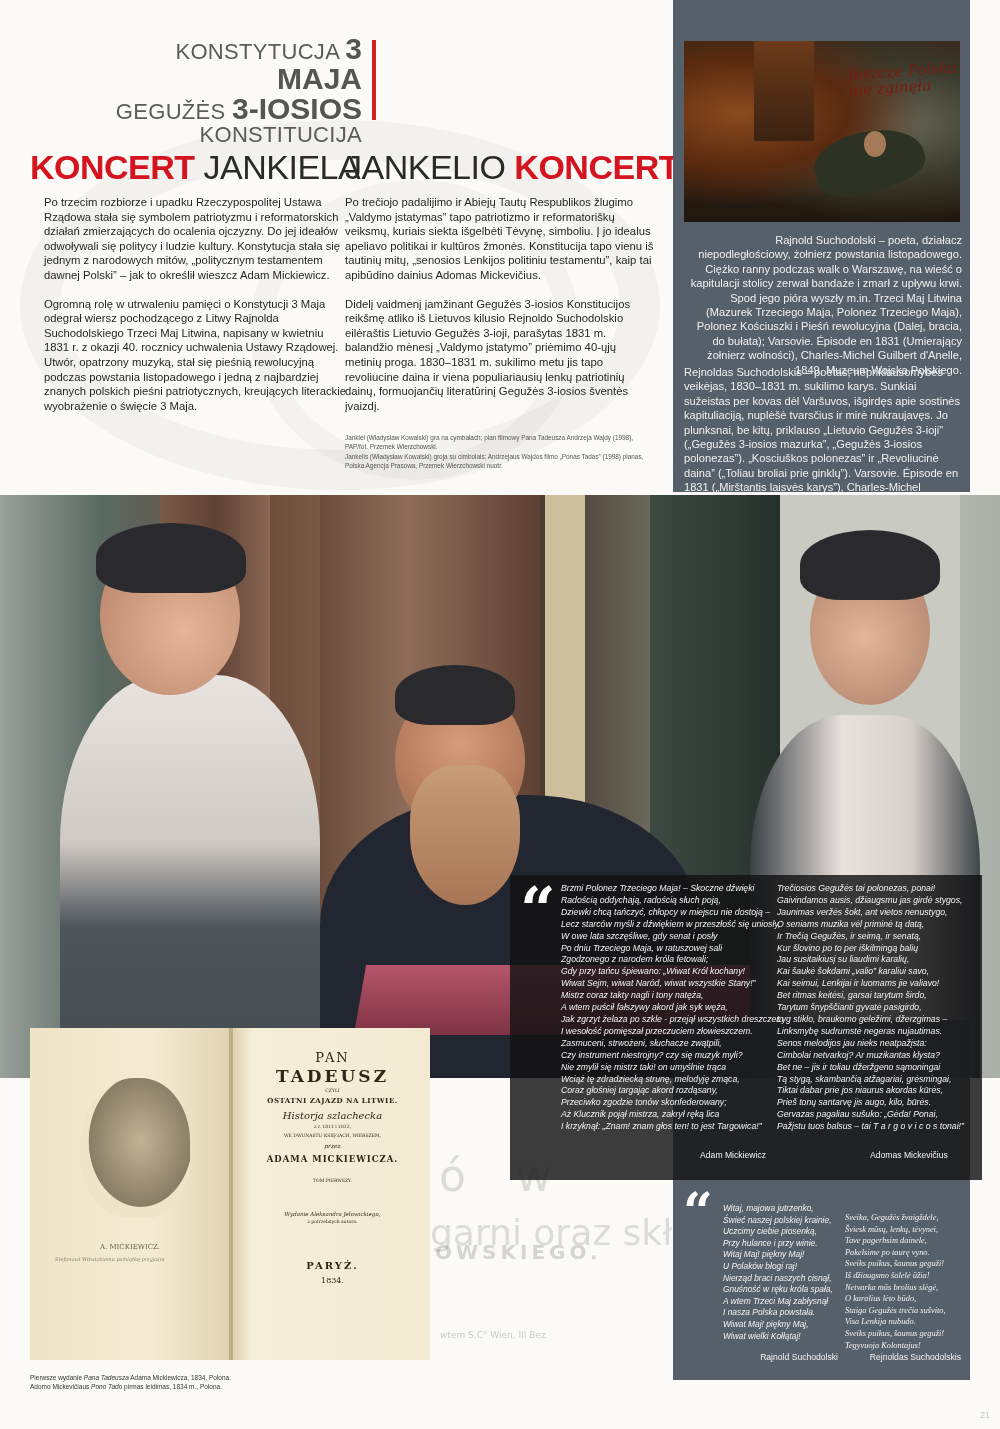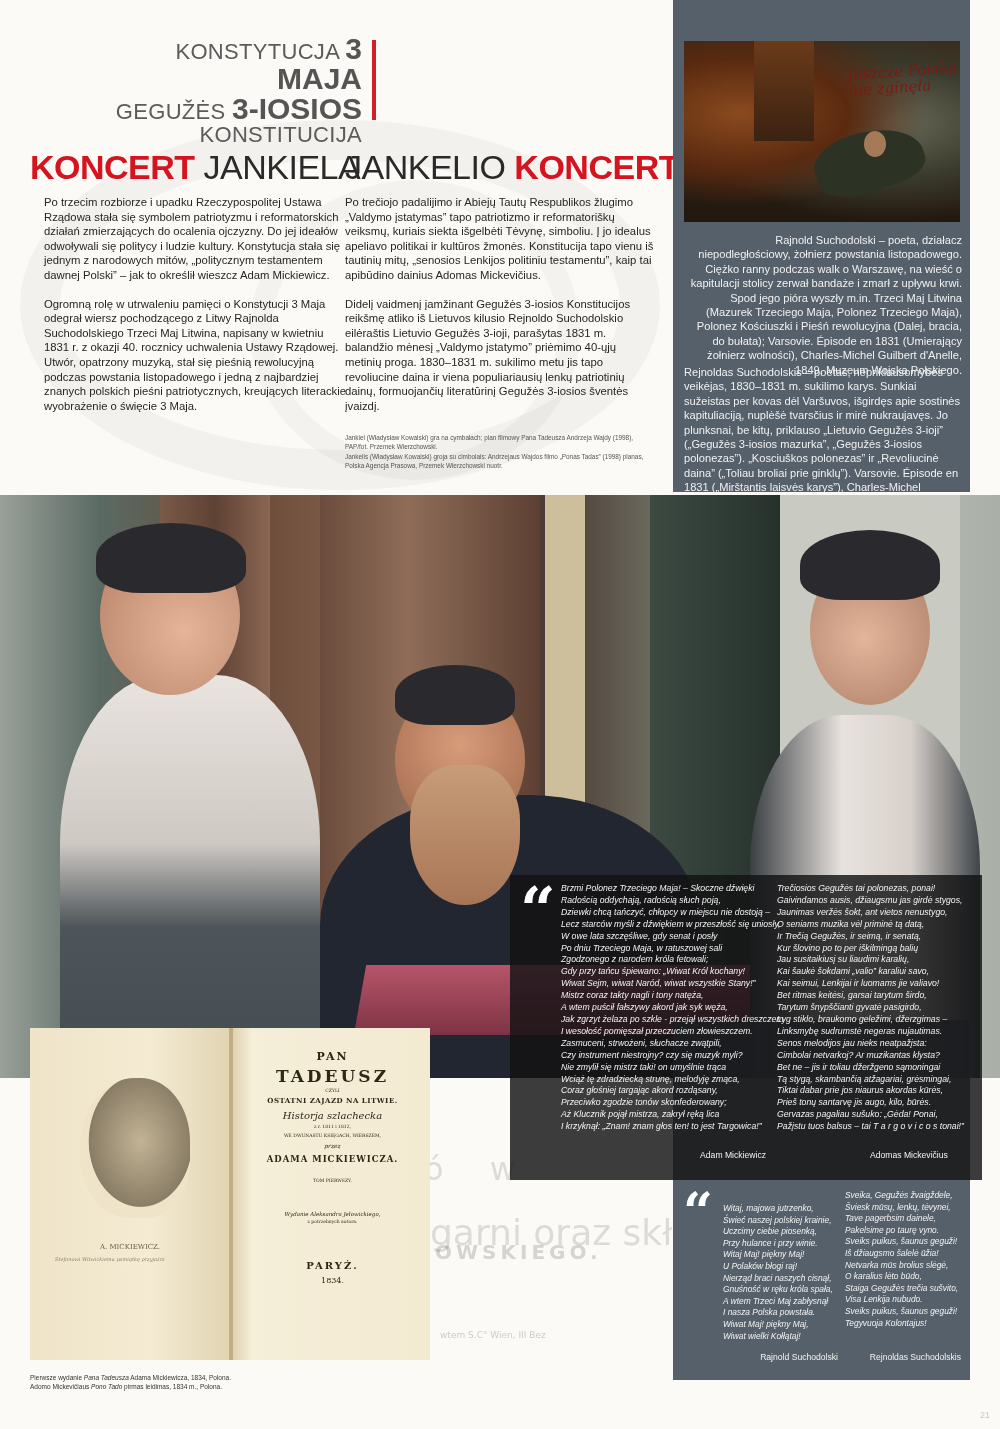--- a/index.html
+++ b/index.html
@@ -146,21 +146,21 @@
   .poem-author { position: absolute; font-size: 8.6px; font-family: "Liberation Sans Narrow", "Liberation Sans", sans-serif; }
   #poem-pl { left: 51px; top: 8px; }
   #poem-lt { left: 267px; top: 8px; }
   #author-pl { left: 170px; top: 275px; width: 86px; text-align: right; }
   #author-lt { left: 360px; top: 275px; width: 90px; text-align: left; }
 
   
   .bg-print {
     position: absolute; color: rgba(60,60,60,0.16); font-family: "DejaVu Sans", sans-serif; white-space: nowrap;
   }
-  #bgp1 { left: 424px; top: 1150px; font-size: 32px; letter-spacing: 18px; }
+  #bgp1 { left: 439px; top: 1150px; font-size: 44px; letter-spacing: 18px; }
   #bgp2 { left: 430px; top: 1212px; font-size: 36px; }
   #bgp3 { left: 435px; top: 1240px; font-size: 20px; font-weight: bold; letter-spacing: 4px; color: rgba(60,60,60,0.2); }
   #bgp4 { left: 440px; top: 1330px; font-size: 9px; color: rgba(60,60,60,0.25); }
 
   
   .book {
     position: absolute; left: 30px; top: 1028px; width: 400px; height: 332px;
     background: #f1e7cf; box-shadow: 0 0 0 1px #d9cba8 inset;
   }
   .book .page-left {
@@ -173,21 +173,21 @@
   }
   .book .spine { position: absolute; left: 199px; top: 0; width: 4px; height: 332px; background: #bfae86; }
   .book .portrait {
     position: absolute; left: 50px; top: 50px; width: 110px; height: 140px; border-radius: 50% 45% 40% 45%;
     background: radial-gradient(ellipse at 55% 45%, #c2b394, #8a7d66 60%, #efe4c8 61%);
   }
   .book .portrait-cap { position: absolute; left: 20px; top: 215px; width: 160px; text-align: center; font-size: 7px; color: #6a5e48; font-family: "DejaVu Serif", serif; }
   .book .portrait-note { position: absolute; left: 25px; top: 228px; width: 150px; font-size: 5px; line-height: 7px; color: #8a7e68; font-family: "DejaVu Serif", serif; font-style: italic; }
   .title-page { position: absolute; left: 210px; top: 0; width: 185px; text-align: center; color: #2f2618; font-family: "DejaVu Serif", serif; }
   .title-page .t { position: absolute; left: 0; width: 185px; }
-  .tp-pan { top: 22px; font-size: 11px; font-weight: bold; letter-spacing: 2px; }
+  .tp-pan { top: 22px; font-size: 13px; font-weight: normal; letter-spacing: 2px; }
   .tp-tadeusz { top: 38px; font-size: 17px; font-weight: bold; letter-spacing: 3px; }
   .tp-czyli { top: 60px; font-size: 4.5px; }
   .tp-sub { top: 68px; font-size: 7px; font-weight: bold; letter-spacing: 0.5px; }
   .tp-hist { top: 82px; font-size: 10px; font-style: italic; }
   .tp-years { top: 96px; font-size: 4.5px; }
   .tp-books { top: 105px; font-size: 4.5px; }
   .tp-przez { top: 114px; font-size: 6px; font-style: italic; }
   .tp-author { top: 126px; font-size: 8.5px; font-weight: bold; letter-spacing: 1px; }
   .tp-tom { top: 150px; font-size: 4.5px; }
   .tp-pub { top: 183px; font-size: 5.5px; font-style: italic; }
@@ -203,21 +203,21 @@
   
   .quote-gray {
     position: absolute; left: 673px; top: 1180px; width: 297px; height: 200px;
     background: #56606a; color: #f3f3f3;
   }
   .quote-gray-top {
     position: absolute; left: 673px; top: 1020px; width: 297px; height: 160px; background: rgba(70,78,88,0.85);
   }
   .quote-gray .qmark { left: 10px; top: 6px; font-size: 52px; }
   #poem2-pl { left: 50px; top: 23px; font-size: 8.4px; line-height: 11.6px; }
-  #poem2-lt { left: 172px; top: 10px; font-size: 8.4px; line-height: 11.6px; }
+  #poem2-lt { left: 172px; top: 32px; font-size: 8.4px; line-height: 11.6px; font-family: Liberation Serif, serif; }
   #author2-pl { left: 60px; top: 172px; width: 105px; text-align: right; }
   #author2-lt { left: 180px; top: 172px; width: 108px; text-align: right; }
 
   .page-number {
     position: absolute; left: 980px; top: 1410px; font-size: 9px; color: #c8c8c8;
   }
 </style>
 </head>
 <body>
 

